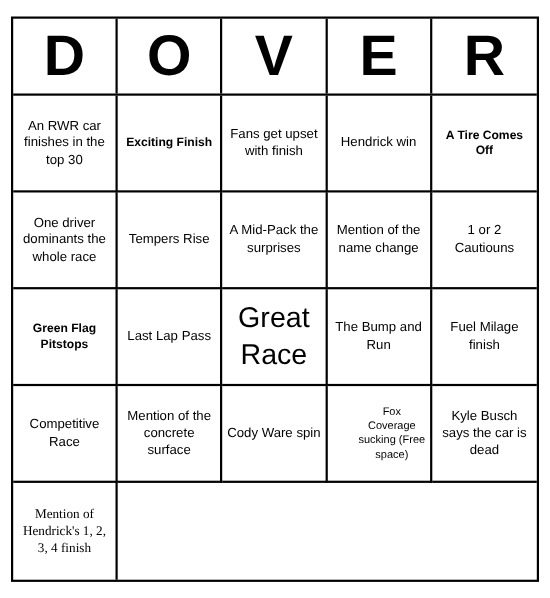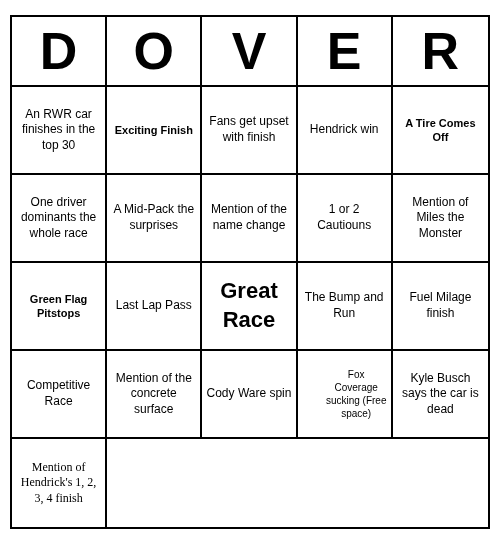--- a/index.html
+++ b/index.html
@@ -51,22 +51,22 @@
       position: relative;
     }
     .bingo-cell:nth-child(5n) {
       border-right: none;
     }
     .bingo-cell:nth-child(n+21) {
       border-bottom: none;
       font-family: Liberation Serif, serif;
     }
     .bingo-cell.large-text {
-      font-size: 22px;
-      font-weight: bold;
+      font-size: 26px;
+      font-weight: normal;
     }
     .bingo-cell.medium-text {
       font-size: 11px;
       font-weight: bold;
     }
     .bingo-cell.free-space {
       font-size: 10px;
       padding-left: 28px;
     }
   </style>
@@ -94,30 +94,30 @@
       <div class="bingo-cell">
         <span>Hendrick win</span>
       </div>
       <div class="bingo-cell medium-text">
         <span>A Tire Comes Off</span>
       </div>
       <div class="bingo-cell">
         <span>One driver dominants the whole race</span>
       </div>
       <div class="bingo-cell">
+        <span>Tempers Rise</span>
+      </div>
+      <div class="bingo-cell">
         <span>A Mid-Pack the surprises</span>
       </div>
       <div class="bingo-cell">
         <span>Mention of the name change</span>
       </div>
       <div class="bingo-cell">
         <span>1 or 2 Cautiouns</span>
-      </div>
-      <div class="bingo-cell">
-        <span>Mention of Miles the Monster</span>
       </div>
       <div class="bingo-cell medium-text">
         <span>Green Flag Pitstops</span>
       </div>
       <div class="bingo-cell">
         <span>Last Lap Pass</span>
       </div>
       <div class="bingo-cell large-text">
         <span>Great Race</span>
       </div>

